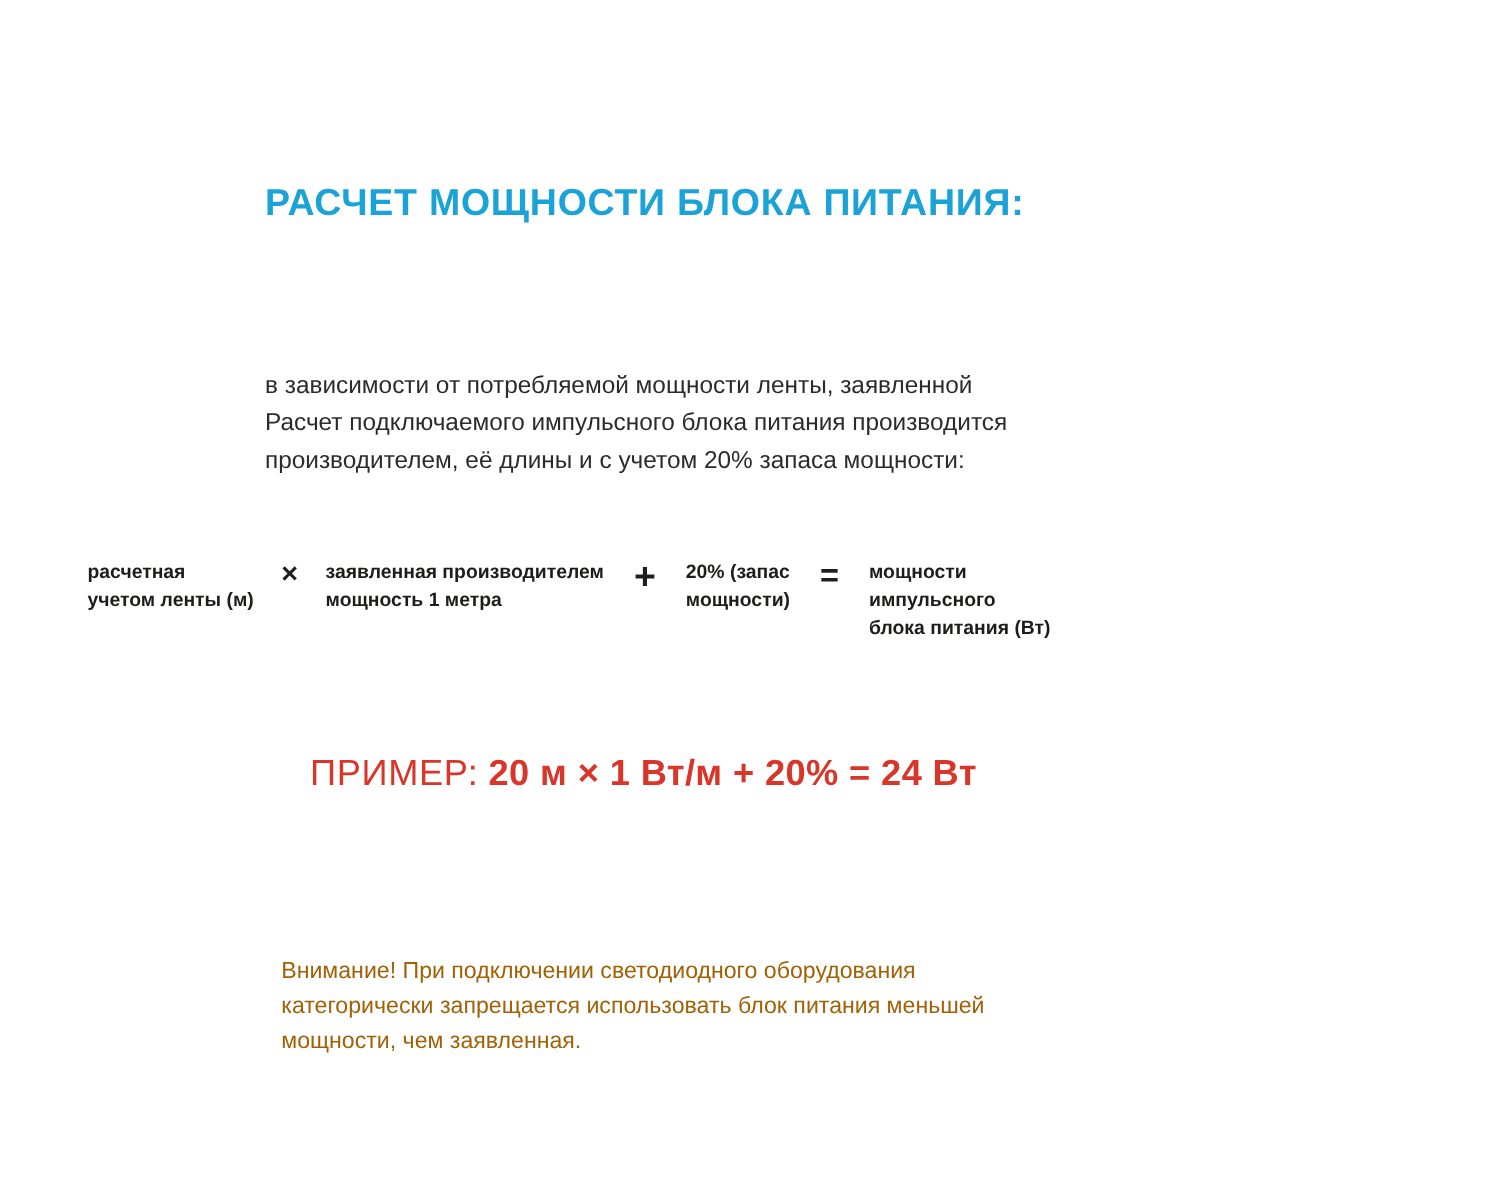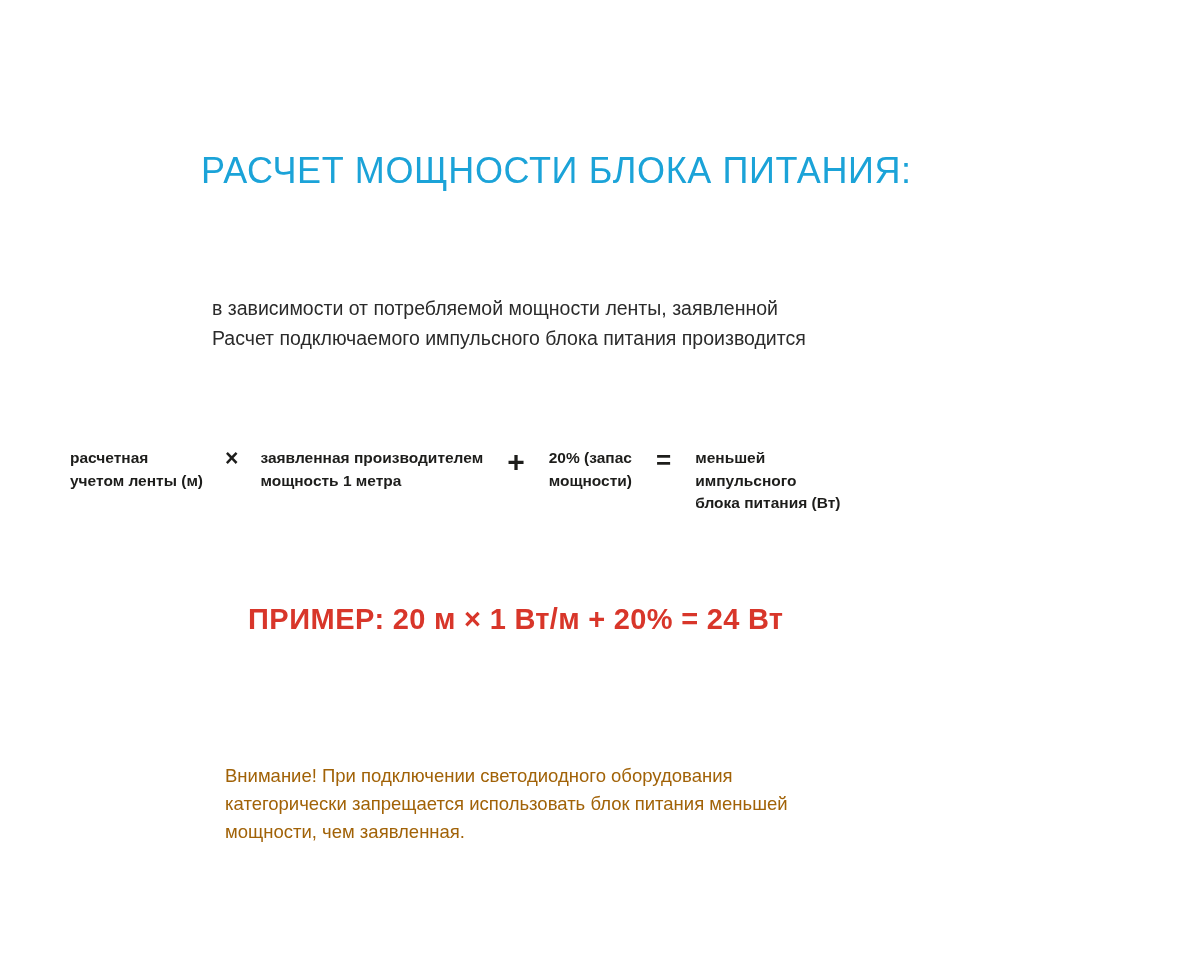--- a/index.html
+++ b/index.html
@@ -16,24 +16,24 @@
   }
   .page {
     position: relative;
     width: 1200px;
     height: 960px;
   }
 
   
   .title {
     position: absolute;
-    left: 201px;
+    left: 212px;
     top: 126px;
-    font-size: 36px;
-    font-weight: normal;
+    font-size: 30px;
+    font-weight: bold;
     letter-spacing: 0.6px;
     color: #1ba3d8;
     text-transform: uppercase;
     white-space: nowrap;
   }
 
   
   .intro {
     position: absolute;
     left: 212px;
@@ -75,21 +75,21 @@
 
   
   .example {
     position: absolute;
     left: 248px;
     top: 603px;
     font-size: 29px;
     color: #d8362a;
     white-space: nowrap;
   }
-  .example .label { font-weight: bold; letter-spacing: 0.5px; }
+  .example .label { font-weight: normal; letter-spacing: 0.5px; }
   .example .value { font-weight: bold; letter-spacing: 0.3px; margin-top: 28px; }
 
   
   .warning {
     position: absolute;
     left: 225px;
     top: 762px;
     width: 820px;
     font-size: 18.5px;
     line-height: 28px;
@@ -100,20 +100,21 @@
 </head>
 <body>
 
 <div class="page">
 
   <h1 class="title">РАСЧЕТ МОЩНОСТИ БЛОКА ПИТАНИЯ:</h1>
 
   <div class="intro">
     <div>в зависимости от потребляемой мощности ленты, заявленной</div>
     <div>Расчет подключаемого импульсного блока питания производится</div>
+    <div>производителем, её длины и с учетом 20% запаса мощности:</div>
   </div>
 
   <div class="formula">
 
     <div class="term">
       <div>расчетная</div>
       <div>учетом ленты (м)</div>
     </div>
 
     <div class="op op-mul">×</div>
@@ -126,21 +127,21 @@
     <div class="op op-plus">+</div>
 
     <div class="term">
       <div>20% (запас</div>
       <div>мощности)</div>
     </div>
 
     <div class="op op-eq">=</div>
 
     <div class="term">
-      <div>меньшей</div>
+      <div>мощности</div>
       <div>импульсного</div>
       <div>блока питания (Вт)</div>
     </div>
 
   </div>
 
   <div class="example">
     <span class="label">ПРИМЕР:</span>
     <span class="value">20 м × 1 Вт/м + 20% = 24 Вт</span>
   </div>

